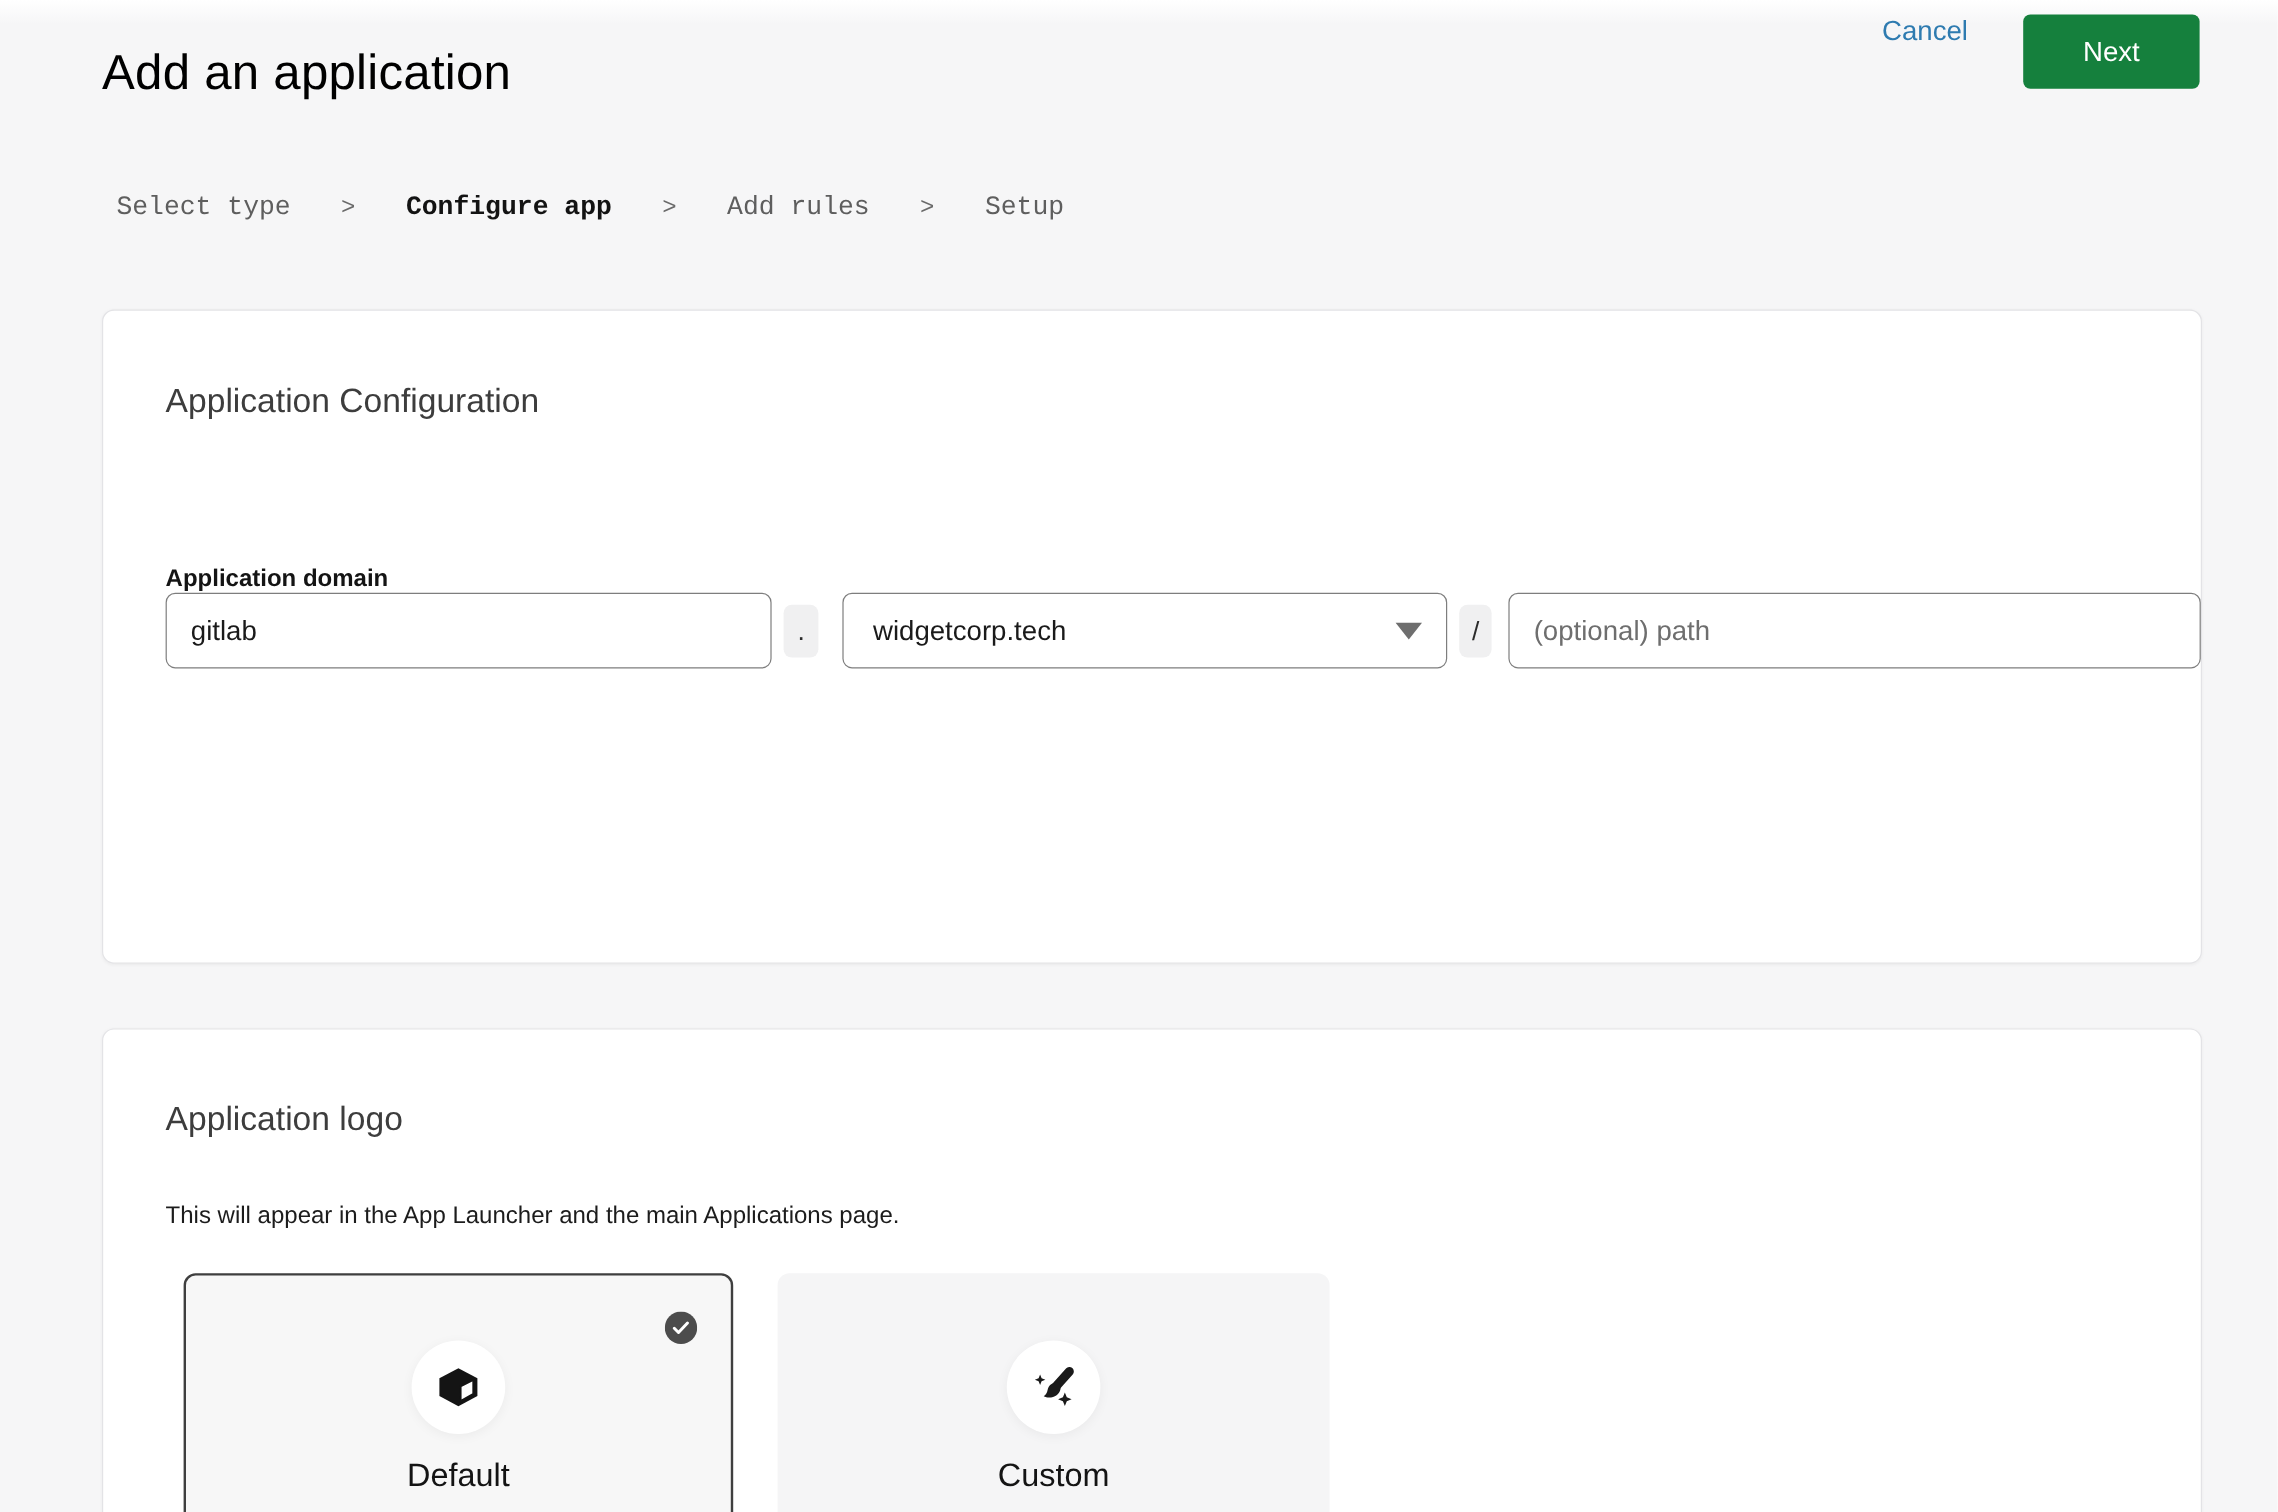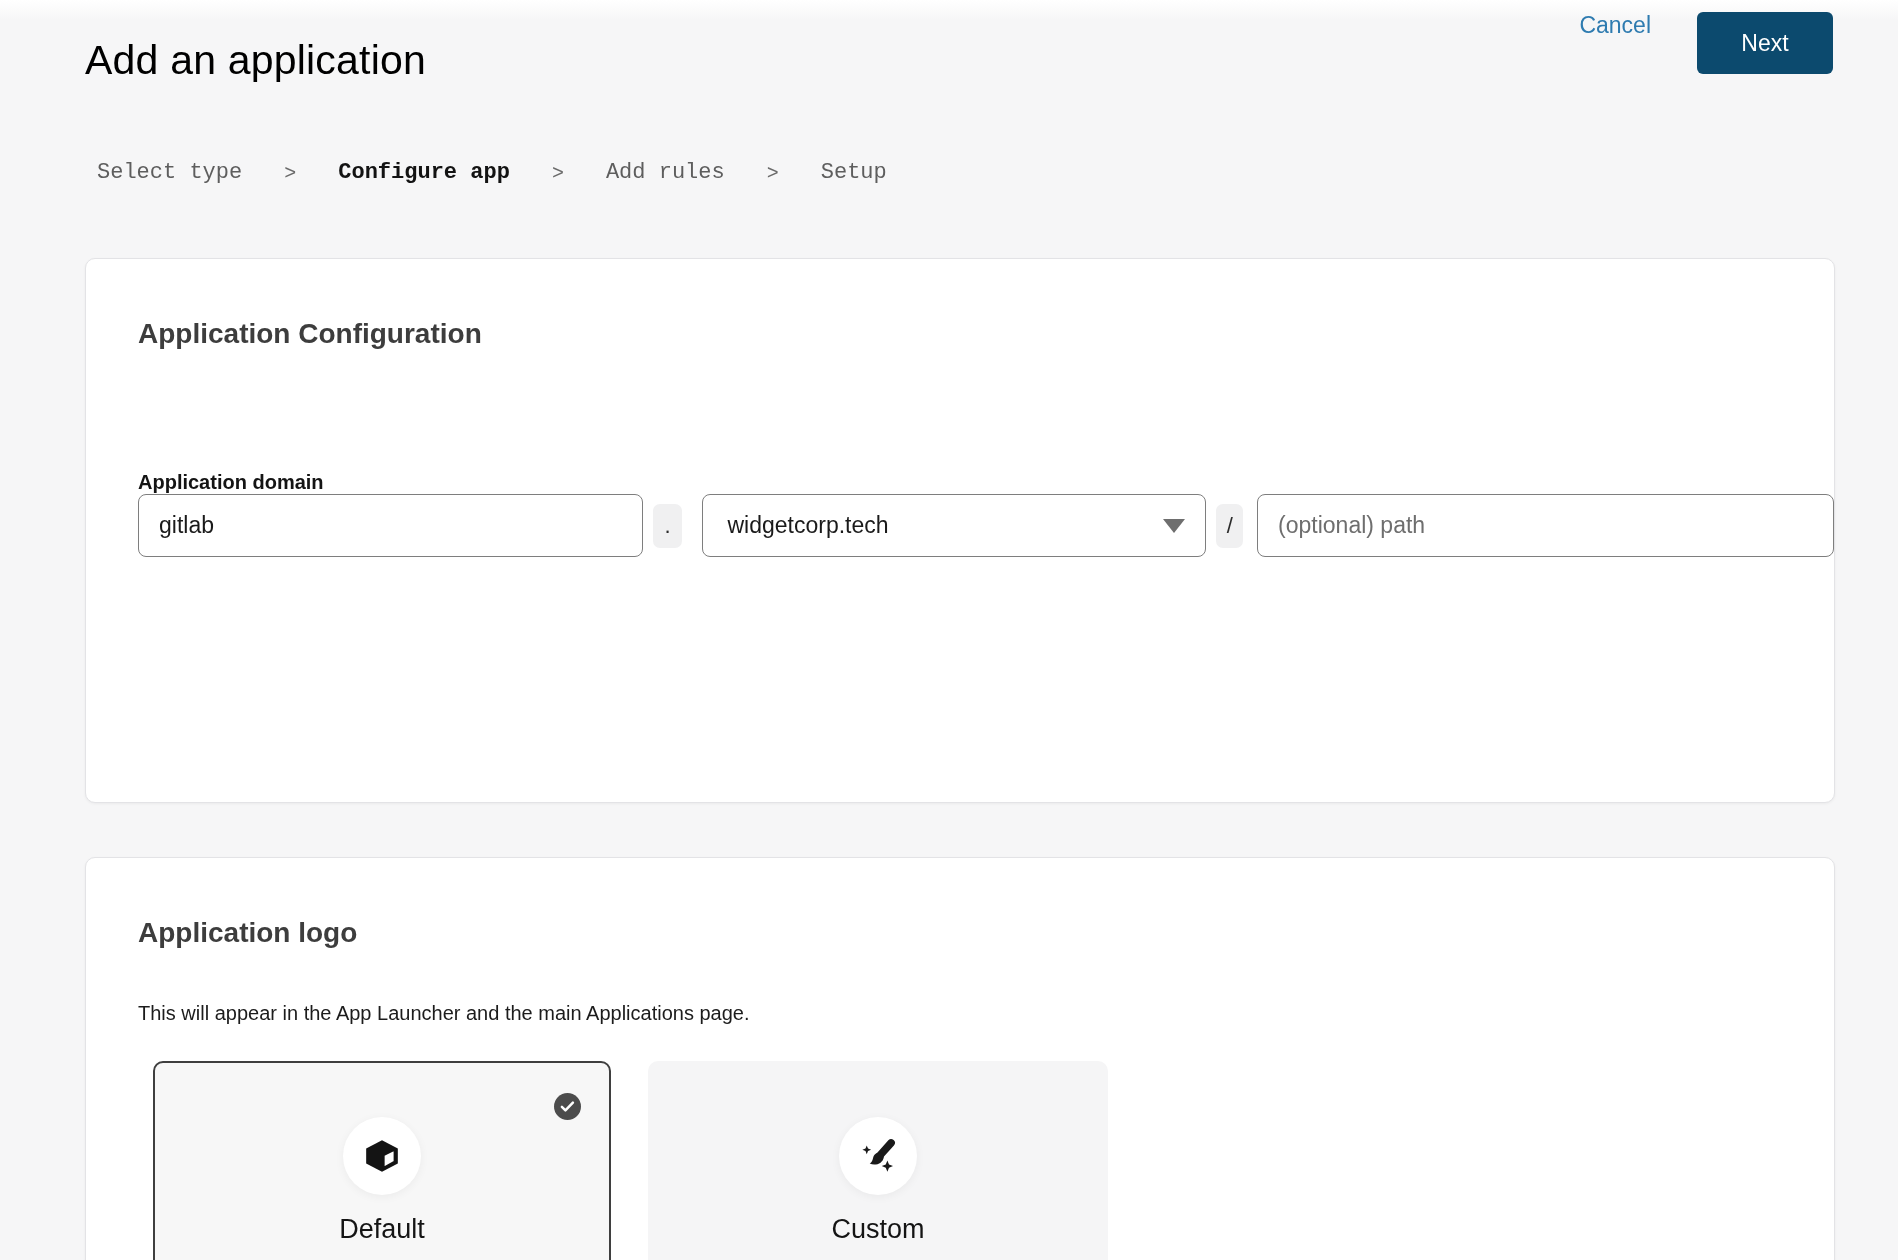--- a/index.html
+++ b/index.html
@@ -15,21 +15,21 @@
   .page-title {
     position:absolute; left:85px; top:10px;
     font-size:41px; font-weight:400; color:#000000; letter-spacing:.2px;
   }
   .header-actions {
     position:absolute; top:12px; right:65px; height:62px;
     display:flex; align-items:flex-start; gap:46px;
   }
   .cancel-link { color:#2e7bb0; font-size:23px; text-decoration:none; cursor:pointer; }
   .next-btn {
-    width:136px; height:62px; background:#0c4a6e; color:#ffffff;
+    width:147px; height:62px; background:#15803d; color:#ffffff;
     border:none; border-radius:6px; font-size:23px; cursor:pointer;
     font-family:"Liberation Sans", sans-serif;
   }
 
   
   .breadcrumb {
     position:absolute; left:97px; top:160px;
     display:flex; align-items:flex-end; gap:42px;
     font-size:22px; color:#5e5e5e;font-family:Liberation Mono, monospace;
   }
@@ -41,21 +41,21 @@
   .card {
     position:absolute; left:85px; width:1750px; background:#ffffff;
     border:1px solid #e3e3e6; border-radius:10px;
     box-shadow:0 1px 3px rgba(0,0,0,0.05);
   }
   .card-config { top:258px; height:545px; }
   .card-logo   { top:857px; height:520px; }
 
   .card h2 {
     margin:58px 0 0 52px; font-size:28px; line-height:34px;
-    font-weight:700; color:#3d3d3d;
+    font-weight:400; color:#3d3d3d;
   }
 
   .field-label {
     display:block; font-size:20px; line-height:24px; font-weight:700;
     color:#141414; margin-bottom:21px;
   }
 
   .row1 { display:flex; gap:22px; margin:53px 0 0 52px; }
 
   .text-input, .select {

